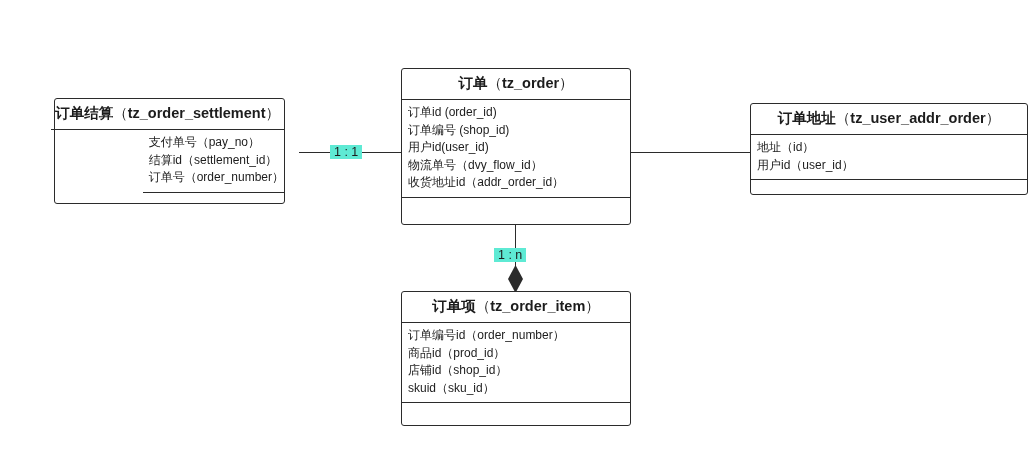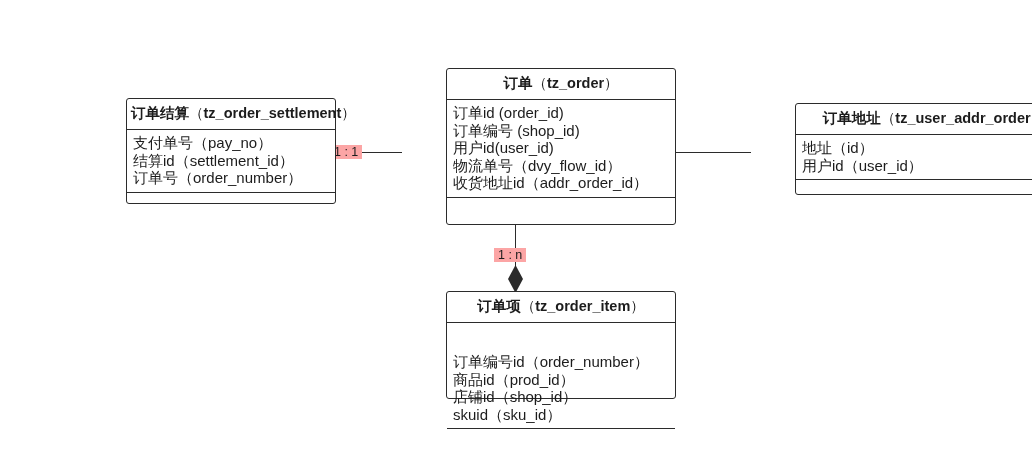--- a/index.html
+++ b/index.html
@@ -21,21 +21,20 @@
 
   
   .entity {
     position: absolute;
     box-sizing: border-box;
     border: 1.6px solid #2b2b2b;
     border-radius: 3px;
     background: #ffffff;
     display: flex;
     flex-direction: column;
-    margin-left: 45px;
   }
   .entity-header {
     box-sizing: border-box;
     border-bottom: 1.6px solid #2b2b2b;
     text-align: center;
     color: #1c1c1c;
     font-size: 14.5px;
     line-height: 1.2;
     padding: 6px 4px 7px 4px;
     white-space: nowrap;
@@ -47,21 +46,21 @@
     font-weight: 700;
   }
   .entity-body {
     box-sizing: border-box;
     border-bottom: 1.6px solid #2b2b2b;
     padding: 4px 0 5px 6px;
     display: flex;
     flex-direction: column;
   }
   .entity-body .field {
-    font-size: 15px;
+    font-size: 12px;
     line-height: 17.5px;
     color: #1c1c1c;
     white-space: nowrap;
   }
   .entity-footer {
     box-sizing: border-box;
     flex: 1 1 auto;
     min-height: 18px;
   }
 
@@ -73,21 +72,21 @@
   }
   .edge-v {
     position: absolute;
     width: 0;
     border-left: 1.6px solid #2b2b2b;
   }
   .edge-label {
     position: absolute;
     font-size: 12.5px;
     color: #1c1c1c;
-    background: #fca5a5;
+    background: #5eead4;
     padding: 0 4px;
     white-space: nowrap;
     line-height: 14px;
   }
   .diamond {
     position: absolute;
     width: 0;
     height: 0;
   }
   .diamond svg {
@@ -108,21 +107,21 @@
   <div class="diamond" style="left:507px; top:265px;">
     <svg width="17" height="28" viewBox="0 0 17 28">
       <polygon points="8.5,0 16,14 8.5,28 1,14" fill="#2b2b2b"></polygon>
     </svg>
   </div>
 
   <div class="edge-label" style="left:330px; top:145px;">1 : 1</div>
 
   <div class="edge-label" style="left:494px; top:248px;">1 : n</div>
 
-  <div class="entity" style="left:81px; top:98px; width:210px; height:106px;">
+  <div class="entity" style="left:54px; top:98px; width:231px; height:106px;align-items:flex-end;">
     <div class="entity-header">
       <span class="cn">订单结算</span><span>（</span><span class="tbl">tz_order_settlement</span><span>）</span>
     </div>
     <div class="entity-body">
       <div class="field">支付单号（pay_no）</div>
       <div class="field">结算id（settlement_id）</div>
       <div class="field">订单号（order_number）</div>
     </div>
     <div class="entity-footer"></div>
   </div>
@@ -145,21 +144,21 @@
     <div class="entity-header">
       <span class="cn">订单地址</span><span>（</span><span class="tbl">tz_user_addr_order</span><span>）</span>
     </div>
     <div class="entity-body">
       <div class="field">地址（id）</div>
       <div class="field">用户id（user_id）</div>
     </div>
     <div class="entity-footer"></div>
   </div>
 
-  <div class="entity" style="left:401px; top:291px; width:230px; height:108px;gap:26px;">
+  <div class="entity" style="left:401px; top:291px; width:230px; height:135px;">
     <div class="entity-header">
       <span class="cn">订单项</span><span>（</span><span class="tbl">tz_order_item</span><span>）</span>
     </div>
     <div class="entity-body">
       <div class="field">订单编号id（order_number）</div>
       <div class="field">商品id（prod_id）</div>
       <div class="field">店铺id（shop_id）</div>
       <div class="field">skuid（sku_id）</div>
     </div>
     <div class="entity-footer"></div>

